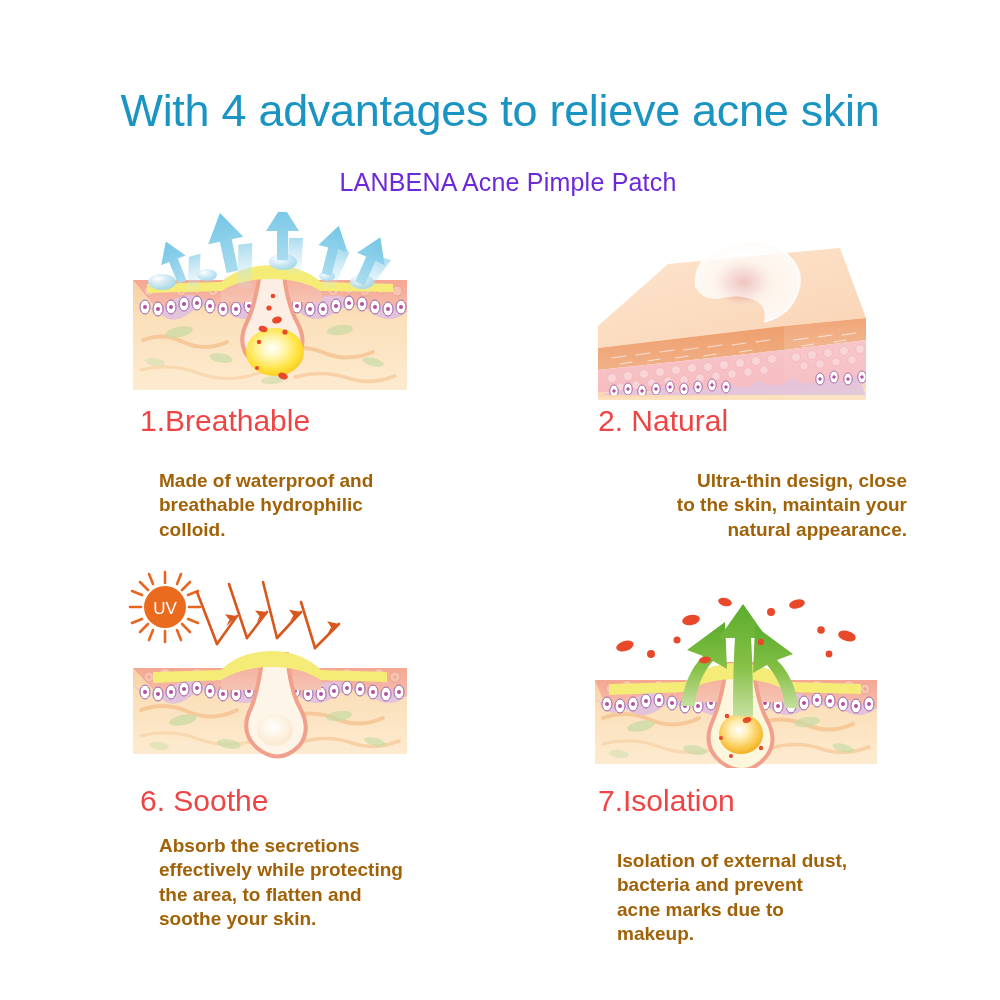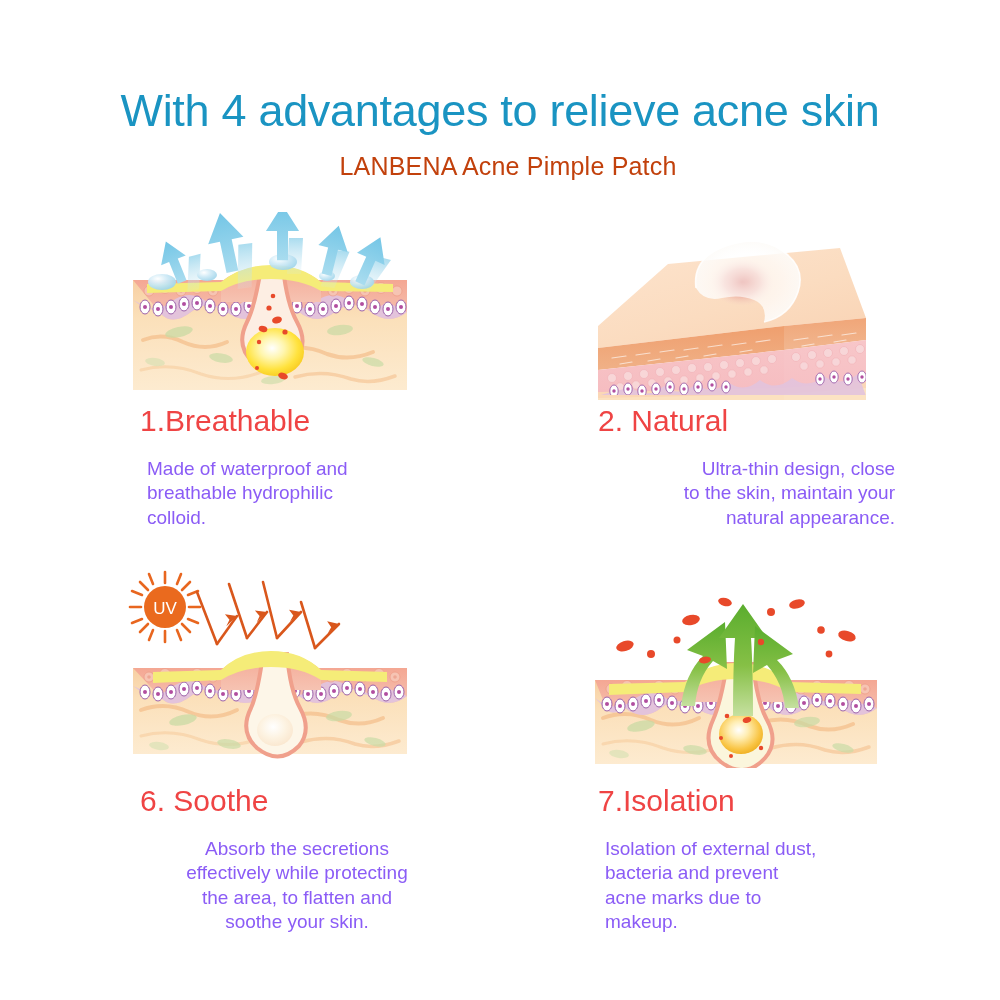--- a/index.html
+++ b/index.html
@@ -28,25 +28,25 @@
     margin: 0;
     padding-top: 88px;
     font-size: 45px;
     font-weight: 400;
     letter-spacing: -0.3px;
     color: #1a94c2;
     line-height: 1.0;
     white-space: nowrap;
   }
   #page-subtitle {
-    margin: 0;
+    margin: 16px;
     padding-top: 21px;
     font-size: 25px;
     font-weight: 400;
-    color: #c2410c;
+    color: #6d28d9;
     line-height: 1.0;
     letter-spacing: 0.2px;
     padding-left: 16px;
   }
 
   
   .feature {
     position: absolute;
   }
   #feature-1 { left: 0px;   top: 200px; width: 500px; height: 360px; }
@@ -68,34 +68,34 @@
     position: absolute;
     margin: 0;
     font-size: 30px;
     font-weight: 400;
     color: #ef4444;
     line-height: 1.0;
     white-space: nowrap;
   }
   .feature-body {
     position: absolute;
-    margin: 4px;
+    margin: 16px;
     font-size: 19px;
-    font-weight: 400;
-    color: #8b5cf6;
+    font-weight: 700;
+    color: #a16207;
     line-height: 1.28;
     white-space: pre-line;
   }
 
   #feature-1 .feature-heading { left: 140px; top: 206px; }
   #feature-1 .feature-body    { left: 143px; top: 253px; width: 290px; }
   #feature-2 .feature-heading { left: 98px;  top: 206px; }
   #feature-2 .feature-body    { left: 101px; top: 253px; width: 290px; }
   #feature-3 .feature-heading { left: 140px; top: 226px; }
-  #feature-3 .feature-body    { left: 143px; top: 273px; width: 300px; text-align: center; }
+  #feature-3 .feature-body    { left: 143px; top: 258px; width: 300px; }
   #feature-4 .feature-heading { left: 98px;  top: 226px; }
   #feature-4 .feature-body    { left: 101px; top: 273px; width: 290px; }
 </style>
 </head>
 <body>
 
 <div id="header">
   <h1 id="page-title">With 4 advantages to relieve acne skin</h1>
   <h2 id="page-subtitle">LANBENA Acne Pimple Patch</h2>
 </div>

